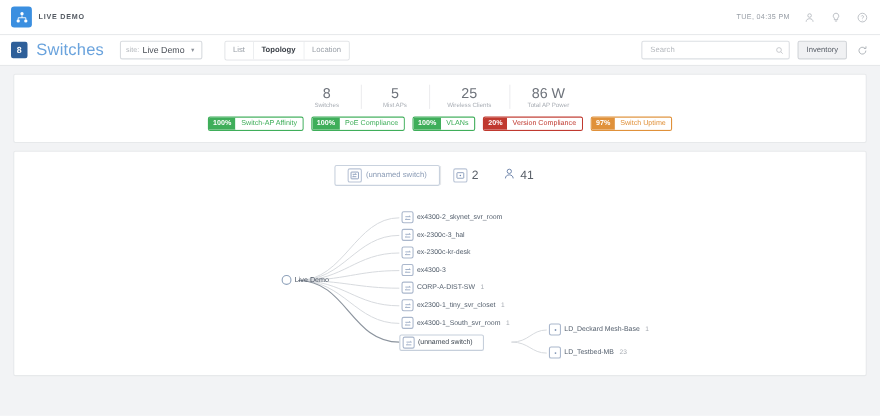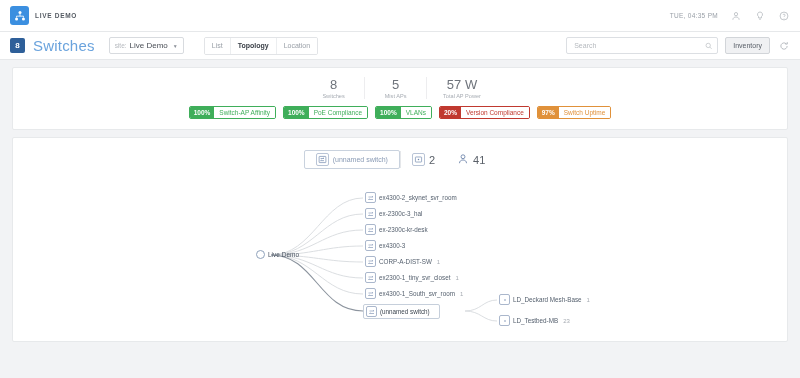--- a/index.html
+++ b/index.html
@@ -46,21 +46,21 @@
   .site-label{ font-size:6.5px; color:#b5b9be; }
   .site-value{ font-size:8px; color:#4a4f57; }
   .caret{ font-size:5px; color:#8b9098; margin-left:2px; }
   .tabs{ margin-left:12px; display:flex; border:1px solid #e2e4e7; border-radius:2px; overflow:hidden; }
   .tab{ font-size:7px; padding:0 7px; height:16px; display:flex;align-items:center;
         color:#9aa0a8; background:#fff; cursor:pointer; border-right:1px solid #eceef0;}
   .tab:last-child{border-right:none;}
   .tab.active{ color:#3b4048; font-weight:bold; }
   .head-right{ margin-left:auto; display:flex; align-items:center; gap:7px; }
   .search{
-    width:152px;height:17px;border:1px solid #dcdfe3;border-radius:2px;background:#fff;
+    width:135px;height:17px;border:1px solid #dcdfe3;border-radius:2px;background:#fff;
     display:flex;align-items:center;padding:0 5px;
   }
   .search input{ border:none;outline:none;font-size:7px;width:100%;color:#6a6f77;
                  font-family:"Liberation Sans", sans-serif; background:transparent;}
   .search input::placeholder{color:#b6babf;}
   .inv-btn{
     height:17px;border:1px solid #d2d5d9;background:#f0f1f3;border-radius:2px;
     font-size:7px;color:#5a6069;padding:0 7px;display:flex;align-items:center;cursor:pointer;
   }
 
@@ -186,21 +186,25 @@
   <div class="stats">
     <div class="stat">
       <div class="stat-val">8</div>
       <div class="stat-lbl">Switches</div>
     </div>
     <div class="stat">
       <div class="stat-val">5</div>
       <div class="stat-lbl">Mist APs</div>
     </div>
     <div class="stat">
-      <div class="stat-val">57 W</div>
+      <div class="stat-val">25</div>
+      <div class="stat-lbl">Wireless Clients</div>
+    </div>
+    <div class="stat">
+      <div class="stat-val">86 W</div>
       <div class="stat-lbl">Total AP Power</div>
     </div>
   </div>
 
   <div class="badges">
     <div class="badge" style="border: 1px solid rgb(63, 174, 90);">
       <span class="pct" style="background: rgb(63, 174, 90);">100%</span>
       <span class="txt" style="color: rgb(63, 174, 90);">Switch-AP Affinity</span>
     </div>
     <div class="badge" style="border: 1px solid rgb(63, 174, 90);">

